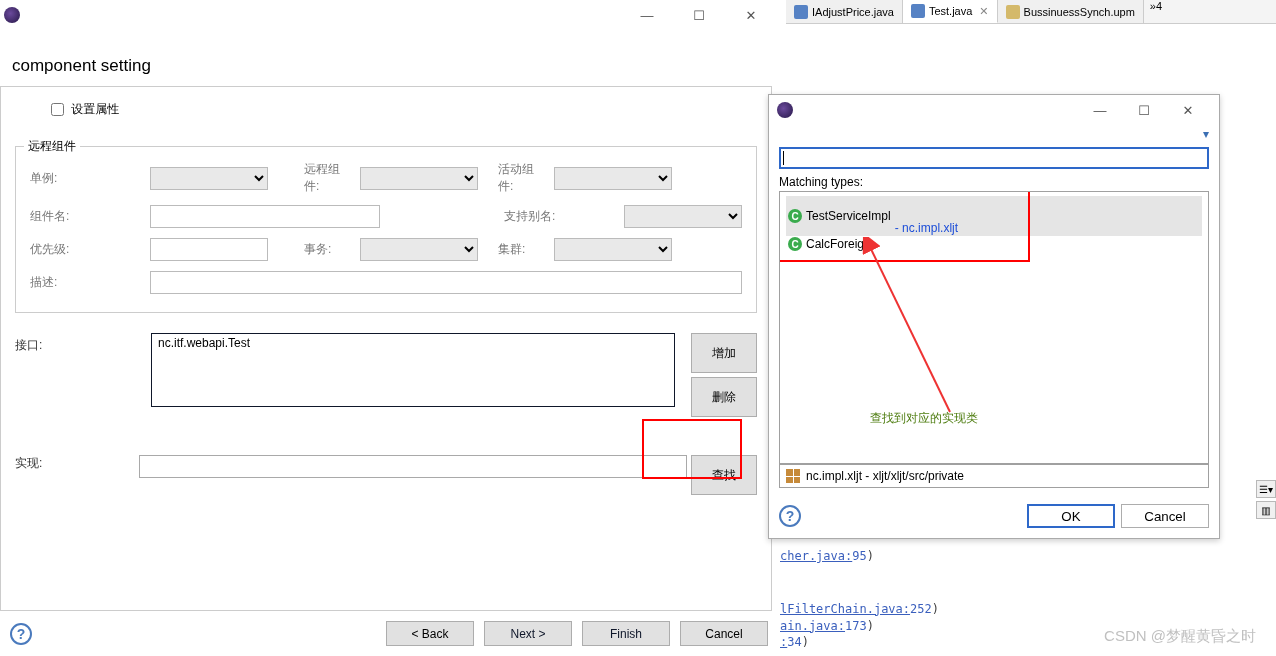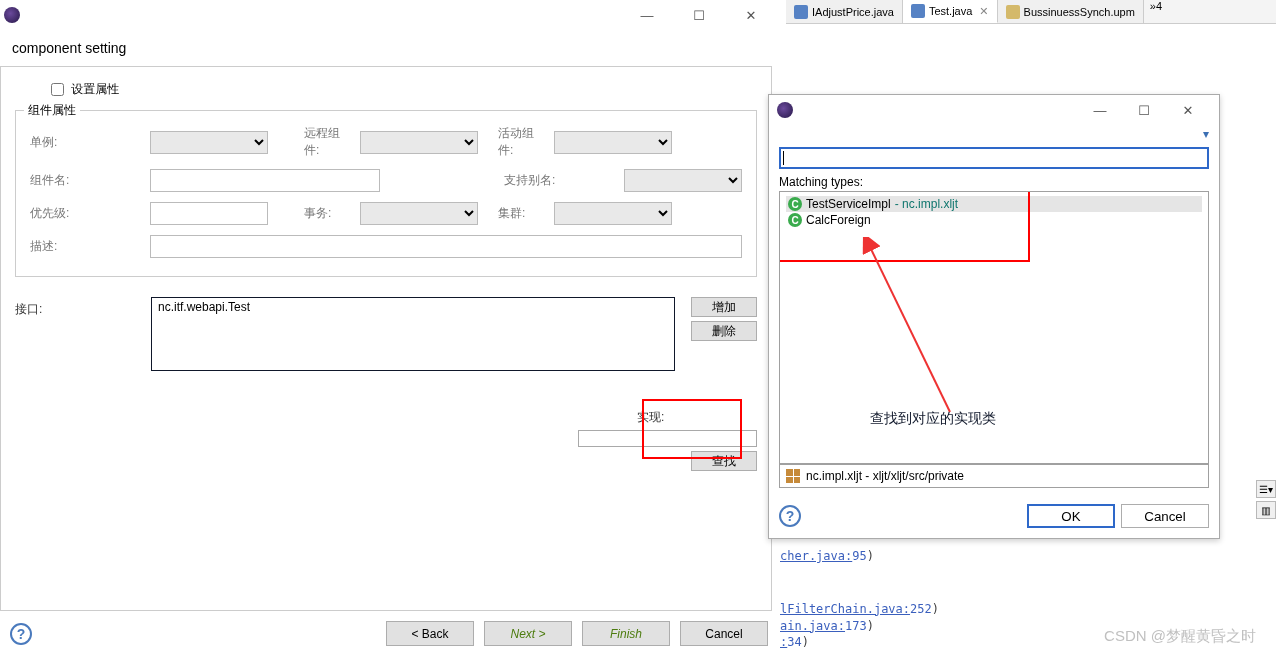--- a/index.html
+++ b/index.html
@@ -35,29 +35,29 @@
   margin-left: auto;
   display: flex;
   gap: 22px;
   padding-right: 8px;
 }
 .win-controls span { width: 30px; text-align: center; color: #555; font-size: 13px; }
 .wizard-header {
   padding: 4px 10px 10px 6px;
 }
 .wizard-header h1 { font-size: 15px; font-weight: bold; }
-.wizard-header .sub { font-size: 14px; margin-top: 6px; margin-left: 6px; }
+.wizard-header .sub { font-size: 17px; margin-top: 22px; margin-left: 6px; }
 .wizard-body {
   flex: 1;
   border: 1px solid #ccc;
   margin: 0 6px 0 0;
   padding: 14px 14px 10px 14px;
   position: relative;
 }
-.checkbox-row { margin-bottom: 12px; padding-left: 36px; }
+.checkbox-row { margin-bottom: 28px; padding-left: 36px; }
 .checkbox-row input { vertical-align: middle; margin-right: 4px; }
 .group {
   border: 1px solid #ccc;
   padding: 14px 14px 18px 14px;
   margin-bottom: 20px;
   position: relative;
 }
 .group-title {
   position: absolute;
   top: -9px;
@@ -101,31 +101,30 @@
   padding: 2px 6px;
   background: #fff;
 }
 .side-buttons {
   display: flex;
   flex-direction: column;
   gap: 4px;
   width: 66px;
 }
 .side-buttons button, .find-btn {
-  height: 20px;
+  height: 40px;
   font-size: 12px;
   border: 1px solid #adadad;
   background: #e1e1e1;
   cursor: pointer;
 }
 .impl-row {
   display: flex;
-  align-items: flex-end;
+  align-items: flex-start;
   gap: 4px;
-  flex-direction: column;
 }
 .impl-row .form-label { width: 120px; color: #333; }
 .impl-row input[type=text] {
   flex: 1;
   height: 23px;
   border: 1px solid #a9a9a9;
 }
 .find-btn { width: 66px; }
 .red-box-find {
   position: absolute;
@@ -153,21 +152,21 @@
 }
 .wizard-footer .spacer { flex: 1; }
 .wizard-footer button {
   width: 88px;
   height: 25px;
   border: 1px solid #adadad;
   background: #e1e1e1;
   font-size: 12px;
   margin-left: 4px;
 }
-.wizard-footer button:disabled { color: #4d7c0f; font-style: italic; }
+.wizard-footer button:disabled { color: #0f172a; }
 
 
 .editor-tabs {
   position: absolute;
   left: 786px;
   top: 0;
   right: 0;
   height: 24px;
   display: flex;
   background: #f4f4f4;
@@ -261,34 +260,34 @@
   height: 14px;
   border-radius: 50%;
   background: #3aab4d;
   display: flex;
   align-items: center;
   justify-content: center;
   color: #fff;
   font-size: 10px;
   font-weight: bold;
 }
-.match-pkg { color: #0f766e; }
+.match-pkg { color: #1d4ed8; margin-top: 24px; }
 .red-box-popup {
   position: absolute;
   border: 2px solid #f00;
   left: -12px;
   top: -34px;
   width: 262px;
   height: 104px;
   pointer-events: none;
 }
 .red-annotation {
   position: absolute;
-  color: #0f172a;
-  font-size: 14px;
+  color: #4d7c0f;
+  font-size: 12px;
 }
 .arrow-svg {
   position: absolute;
   pointer-events: none;
 }
 .path-bar {
   height: 24px;
   border: 1px solid #a0a0a0;
   margin-top: 0;
   display: flex;
@@ -396,21 +395,21 @@
   <div class="wizard-header">
     <div class="sub">component setting</div>
   </div>
   <div class="wizard-body">
     <div class="checkbox-row">
       <input type="checkbox" style="">
       <span>设置属性</span>
     </div>
 
     <div class="group">
-      <div class="group-title">组件属性</div>
+      <div class="group-title">远程组件</div>
 
       <div class="form-row">
         <span class="form-label">单例:</span>
         <select style="width:118px"><option></option></select>
         <span style="width:36px"></span>
         <span class="form-label" style="width:56px">远程组件:</span>
         <select style="width:118px"><option></option></select>
         <span style="width:20px"></span>
         <span class="form-label" style="width:56px">活动组件:</span>
         <select style="width:118px"><option></option></select>

